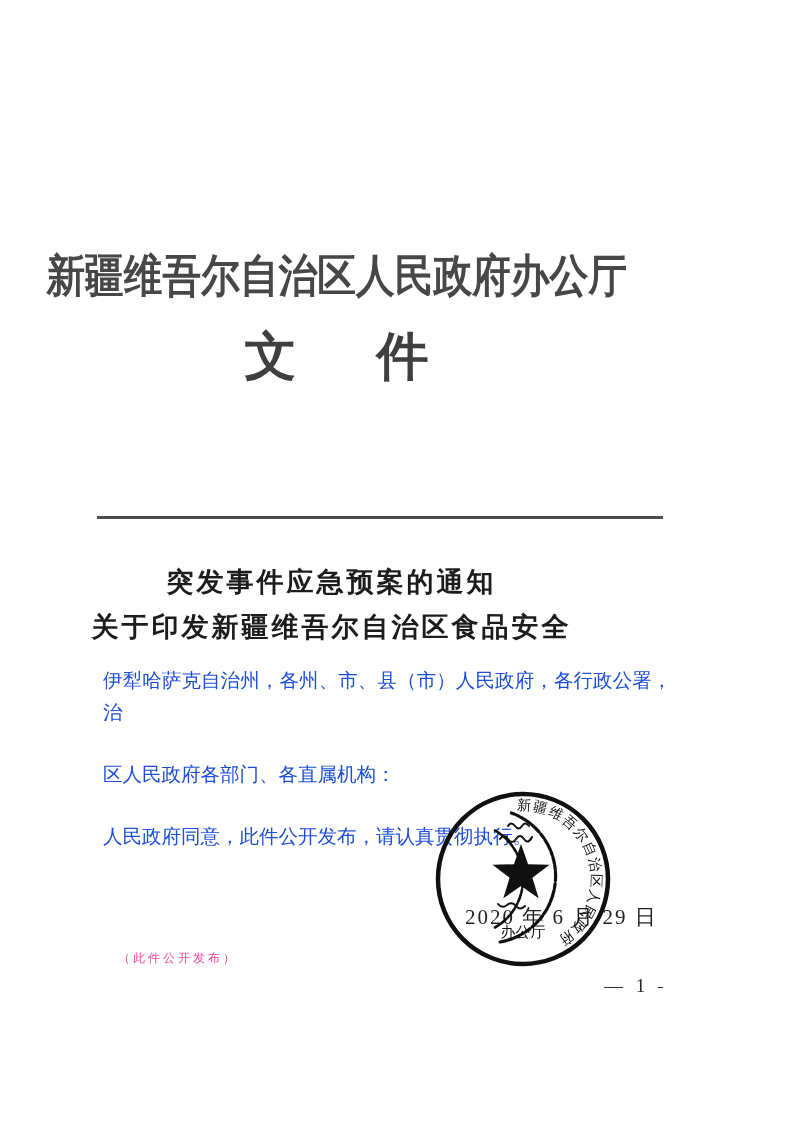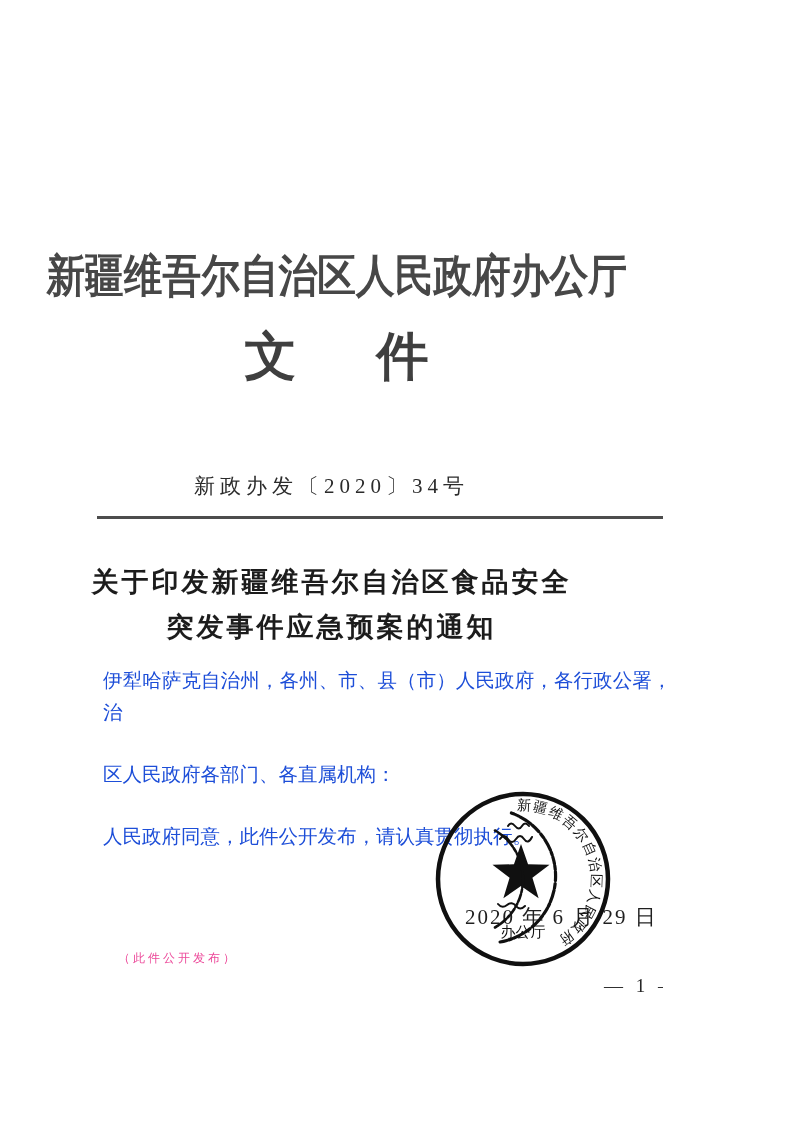--- a/index.html
+++ b/index.html
@@ -50,27 +50,26 @@
 </style>
 </head>
 <body>
 
 <div class="page">
 
   <div class="org-name">新疆维吾尔自治区人民政府办公厅</div>
 
   <div class="doc-word">文　件</div>
 
-  <div class="doc-number">新政办发〔2020〕34号</div>
 
   <div class="divider"></div>
 
   <div class="title">
+    <div>突发事件应急预案的通知</div>
     <div>关于印发新疆维吾尔自治区食品安全</div>
-    <div>突发事件应急预案的通知</div>
   </div>
 
   <div class="body-text">
     <div class="line-justify">伊犁哈萨克自治州，各州、市、县（市）人民政府，各行政公署，自治</div>
     <div class="line-left">区人民政府各部门、各直属机构：</div>
     <div class="line-left">人民政府同意，此件公开发布，请认真贯彻执行。</div>
   </div>
 
   <div class="issue-date">2020 年 6 月 29 日</div>
 

